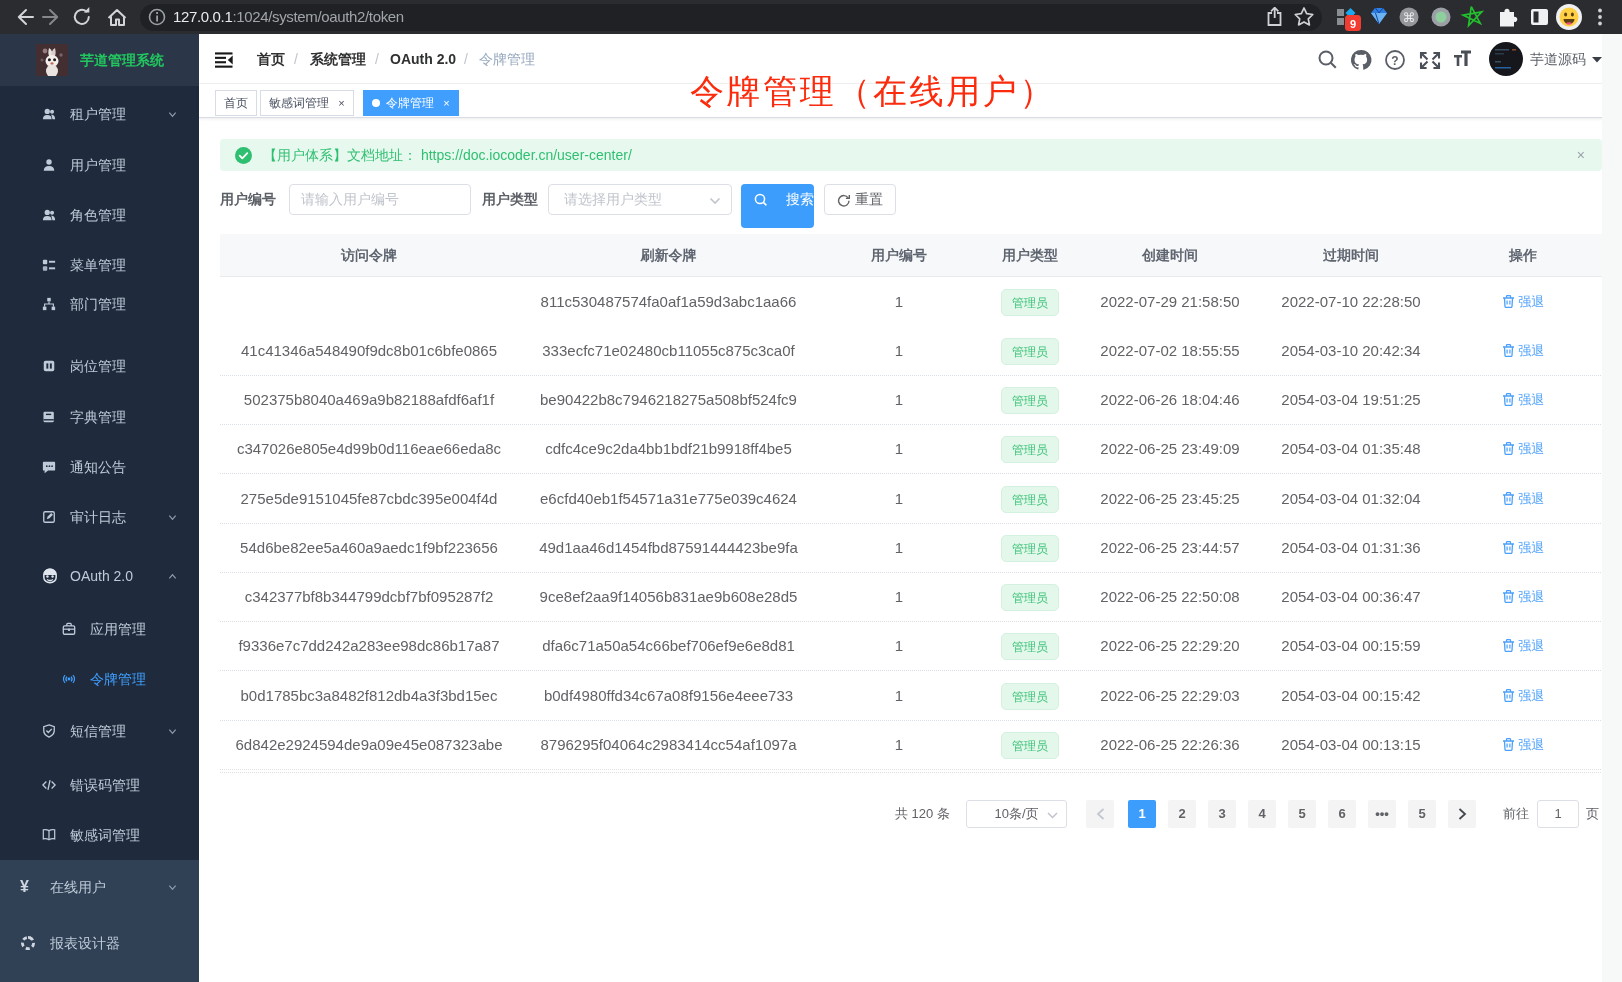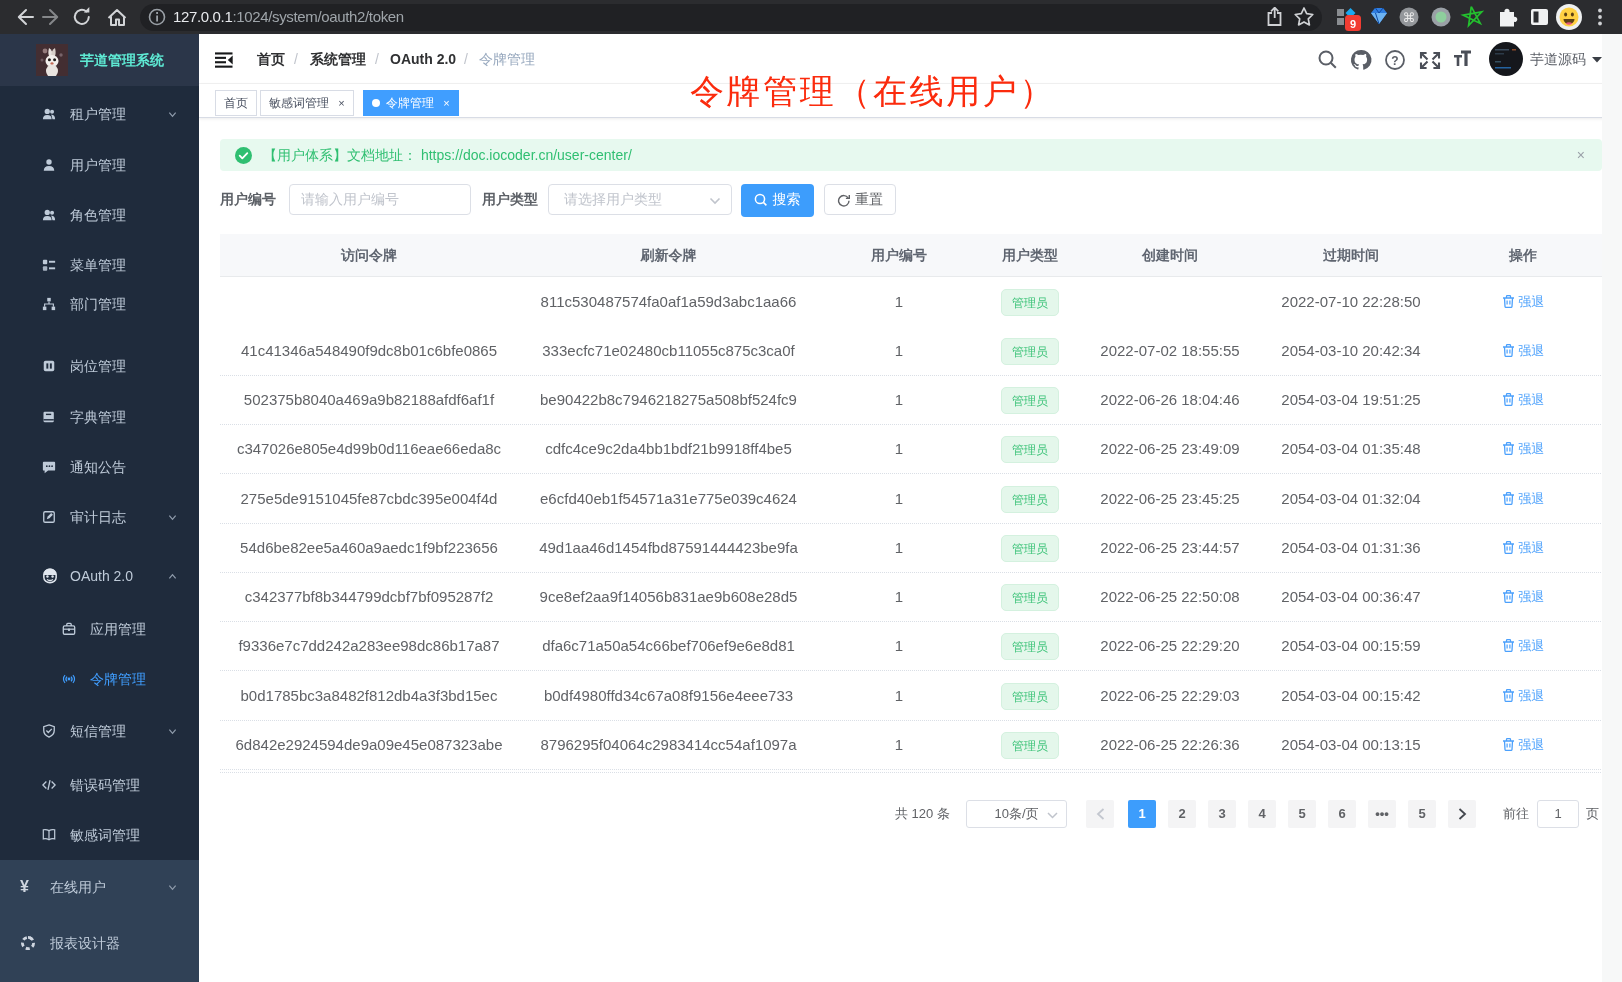--- a/index.html
+++ b/index.html
@@ -12,21 +12,21 @@
 #chrome { position:absolute; left:0; top:0; width:1622px; height:34px; background:#2b2c2f; }
 #chrome svg { display:block; }
 .pill { position:absolute; left:140px; top:4px; width:1182px; height:27px; border-radius:14px; background:#202124; }
 .urltext { position:absolute; left:173px; top:0; height:34px; line-height:33px; font-size:15px; color:#e8eaed; letter-spacing:-0.35px; }
 .urltext .dim { color:#9fa5aa; }
 
 
 #sidebar { position:absolute; left:0; top:34px; width:199px; height:948px; background:#304156; }
 #side-dark { position:absolute; left:0; top:52px; width:199px; height:774px; background:#1f2b3c; }
 #logo { position:absolute; left:0; top:0; width:199px; height:52px; background:#2b3649; }
-#logo .title { position:absolute; left:80px; top:0; line-height:52px; color:#5eead4; font-size:14px; font-weight:600; }
+#logo .title { position:absolute; left:80px; top:0; line-height:52px; color:#22c55e; font-size:14px; font-weight:600; }
 .mi { position:absolute; left:0; width:199px; height:50px; color:#bfcbd9; font-size:14px; }
 .mi .txt { position:absolute; top:0; line-height:50px; }
 .mi .ic { position:absolute; top:18px; width:14px; height:14px; }
 .mi .chev { position:absolute; right:22px; top:21px; width:9px; height:9px; }
 .mi.active { color:#409eff; }
 
 
 #navbar { position:absolute; left:199px; top:34px; width:1423px; height:50px; background:#fff; border-bottom:1px solid #f2f2f2; }
 .crumb { position:absolute; top:0; height:50px; line-height:50px; font-size:14px; }
 
@@ -36,21 +36,21 @@
 .tag-item .dot { display:inline-block; width:8px; height:8px; border-radius:50%; background:#fff; margin-right:6px; position:relative; top:0px; }
 .tag-item .x { margin-left:6px; font-size:11px; }
 
 
 #alert { position:absolute; left:220px; top:139px; width:1382px; height:32px; background:#e7f9ef; border-radius:4px; }
 #alert .t { position:absolute; left:43px; top:0; line-height:32px; font-size:14px; color:#2fbf71; }
 #alert .x { position:absolute; right:17px; top:0; line-height:32px; color:#9aa0a8; font-size:14px; }
 
 .flabel { position:absolute; top:184px; height:31px; line-height:31px; font-size:14px; font-weight:700; color:#5c6066; }
 .finput { position:absolute; top:184px; height:31px; border:1px solid #dcdfe6; border-radius:4px; background:#fff; line-height:29px; font-size:14px; color:#c0c4cc; padding-left:11px; }
-.btn-blue { position:absolute; top:184px; height:33px; background:#3d9dfc; border-radius:4px; color:#fff; font-size:14px; line-height:31px; text-align:center; }
+.btn-blue { position:absolute; top:184px; height:44px; background:#3d9dfc; border-radius:4px; color:#fff; font-size:14px; line-height:31px; text-align:right; }
 .btn-plain { position:absolute; top:184px; height:31px; background:#fff; border:1px solid #dcdfe6; border-radius:4px; color:#606266; font-size:14px; line-height:29px; text-align:center; }
 
 
 #thead { position:absolute; left:220px; top:234px; width:1383px; height:43px; background:#f7f8fa; border-bottom:1px solid #e8eaec; }
 .th { position:absolute; top:0; height:43px; line-height:43px; text-align:center; font-size:14px; font-weight:700; color:#5f6570; }
 .trow { position:absolute; left:220px; width:1383px; height:50px; border-bottom:1px dotted #dadfe6; background:#fff; }
 .td { position:absolute; top:0; height:49.6px; line-height:49.6px; text-align:center; font-size:15px; color:#606266; }
 .tag { display:inline-block; width:58px; height:27px; line-height:27px; background:#e4f7eb; border:1px solid #d4f1df; border-radius:5px; color:#3cc378; font-size:12px; text-align:center; vertical-align:middle; margin-top:-1px; }
 .act { color:#4ba0fc; font-size:13px; }
 
@@ -409,20 +409,21 @@
     <div class="th" style="left:759px;width:102px">用户类型</div>
     <div class="th" style="left:861px;width:178px">创建时间</div>
     <div class="th" style="left:1039px;width:184px">过期时间</div>
     <div class="th" style="left:1223px;width:160px">操作</div>
   </div>
 <div id="tbody" style="position:absolute;left:0;top:0">
   <div class="trow" style="top:277.0px;height:49.6px">
     <div class="td" style="left:298px;width:301px">811c530487574fa0af1a59d3abc1aa66</div>
     <div class="td" style="left:599px;width:160px">1</div>
     <div class="td" style="left:759px;width:102px"><span class="tag">管理员</span></div>
+    <div class="td" style="left:861px;width:178px">2022-07-29 21:58:50</div>
     <div class="td" style="left:1039px;width:184px">2022-07-10 22:28:50</div>
     <div class="td act" style="left:1223px;width:160px"><svg style="position:relative;top:2px" width="13" height="13" viewBox="0 0 13 13">
             <path d="M1 3 h11 M4.5 3 v-1.6 a.7.7 0 0 1 .7-.7 h2.6 a.7.7 0 0 1 .7.7 v1.6 M2.5 3 l.5 8.5 a1 1 0 0 0 1 .9 h5 a1 1 0 0 0 1-.9 l.5-8.5" stroke="#4ba0fc" stroke-width="1.3" fill="none"></path>
             <path d="M5.1 5.5 v4 M7.9 5.5 v4" stroke="#4ba0fc" stroke-width="1.2"></path>
           </svg> 强退</div>
   </div>
   <div class="trow" style="top:326.6px;height:49.6px">
     <div class="td" style="left:0px;width:298px">41c41346a548490f9dc8b01c6bfe0865</div>
     <div class="td" style="left:298px;width:301px">333ecfc71e02480cb11055c875c3ca0f</div>
     <div class="td" style="left:599px;width:160px">1</div>

